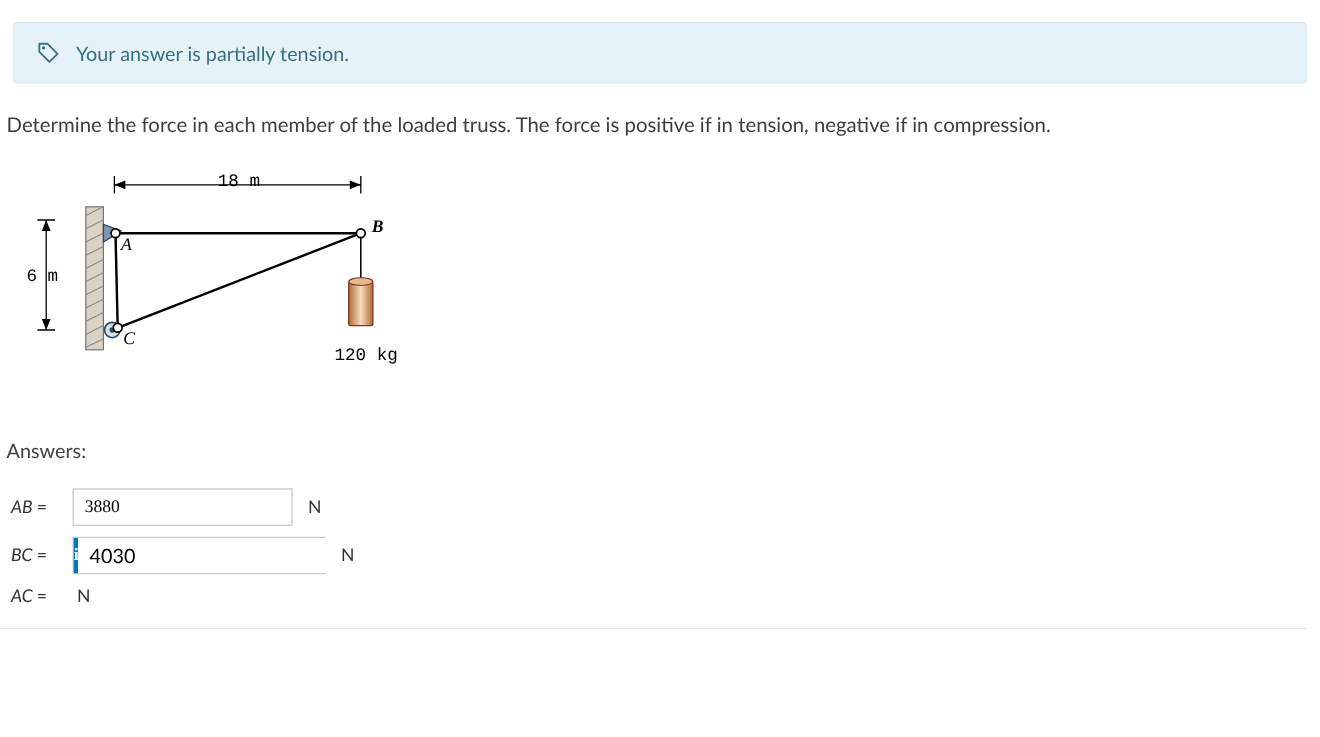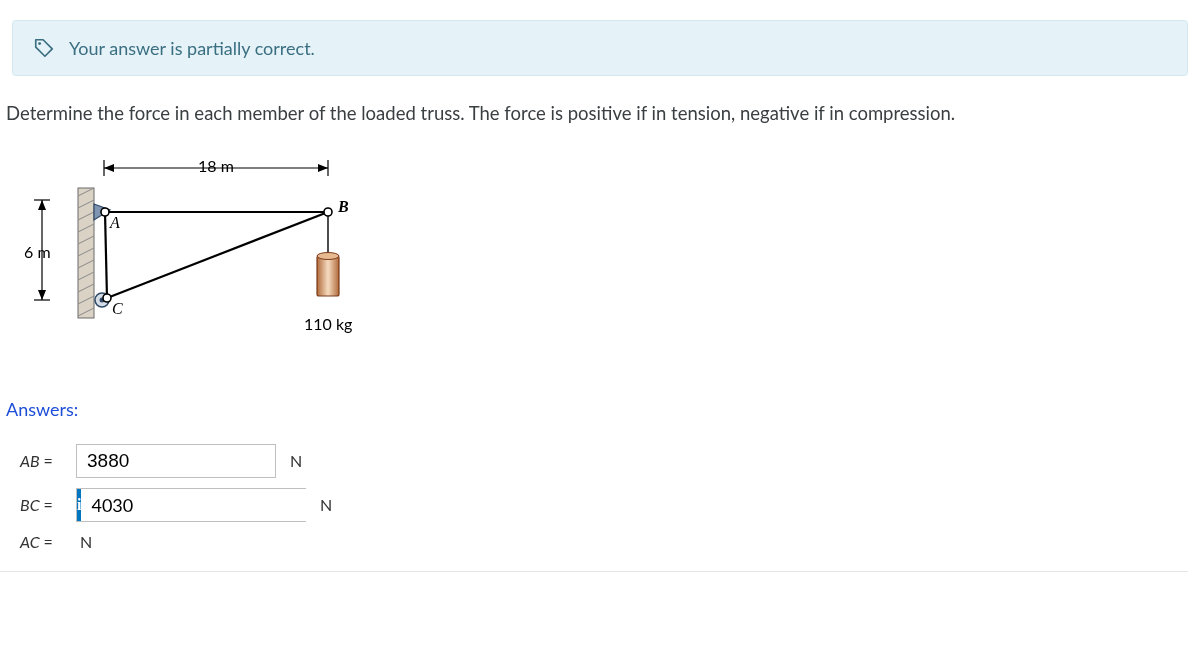--- a/index.html
+++ b/index.html
@@ -30,47 +30,47 @@
     line-height: 1.5;
   }
   .figure {
     position: relative;
     width: 380px;
     height: 210px;
     margin-left: 8px;
   }
   .answers-heading {
     font-size: 18px;
-    color: #1d4ed8;
+    color: #404040;
     padding: 40px 0 24px 6px;
   }
   .answers-block {
-    padding-left: 20px;
+    padding-left: 10px;
     padding-bottom: 10px;
     border-bottom: 1px solid #e5e5e5;
     margin-right: 12px;
   }
   .row {
     display: flex;
     align-items: center;
     gap: 10px;
     margin-bottom: 10px;
     font-size: 16px;
     font-style: italic;
   }
   .row .label { width: 46px; font-style: italic; }
   .row .eq { font-style: normal; }
   .row .unit { font-style: normal; margin-left: 4px; }
   .input-plain {
     border: 1px solid #bfbfbf;
     height: 34px;
     width: 200px;
     padding: 0 10px;
-    font-size: 19px;
-    font-family: Liberation Sans, sans-serif;
+    font-size: 16px;
+    font-family: Liberation Serif, serif;
     font-style: normal;
   }
   .input-wrap {
     display: flex;
     border: 1px solid #bfbfbf;
     height: 34px;
     width: 230px;
     font-style: normal;
   }
   .input-wrap .info {
@@ -90,35 +90,36 @@
     flex: 1;
     padding: 0 10px;
     font-size: 18px;
     font-family: inherit;
     outline: none;
   }
   .dim-text {
     position: absolute;
     font-size: 16px;
     color: #000;
+    font-family: Liberation Mono, monospace;
   }
 </style>
 </head>
 <body>
 
 <div class="container">
 
   <div class="alert">
     <span class="icon">
       <svg width="22" height="22" viewBox="0 0 24 24" fill="none">
         <path d="M3 3 h8 l10 10 -8 8 -10 -10 z" stroke="#3a6f82" stroke-width="1.8" fill="none" stroke-linejoin="round"></path>
         <circle cx="7.2" cy="7.2" r="1.6" fill="#3a6f82"></circle>
       </svg>
     </span>
-    <span>Your answer is partially correct.</span>
+    <span>Your answer is partially tension.</span>
   </div>
 
   <p class="prompt">Determine the force in each member of the loaded truss. The force is positive if in tension, negative if in compression.</p>
 
   <div class="figure">
     <svg width="380" height="210" viewBox="0 0 380 210">
 
       <line x1="96" y1="20" x2="320" y2="20" stroke="#000" stroke-width="1.2"></line>
       <line x1="96" y1="12" x2="96" y2="28" stroke="#000" stroke-width="1.2"></line>
       <line x1="320" y1="12" x2="320" y2="28" stroke="#000" stroke-width="1.2"></line>
@@ -169,21 +170,21 @@
           <stop offset="50%" stop-color="#f6dcc0"></stop>
           <stop offset="100%" stop-color="#b06a3a"></stop>
         </linearGradient>
       </defs>
     </svg>
     <span class="dim-text" style="left:190px; top:8px;">18 m</span>
     <span class="dim-text" style="left:16px; top:94px;">6 m</span>
     <span class="dim-text" style="left:102px; top:66px; font-style:italic; font-family:Georgia,serif;">A</span>
     <span class="dim-text" style="left:330px; top:50px; font-style:italic; font-family:Georgia,serif; font-weight:bold;">B</span>
     <span class="dim-text" style="left:104px; top:152px; font-style:italic; font-family:Georgia,serif;">C</span>
-    <span class="dim-text" style="left:296px; top:166px;">110 kg</span>
+    <span class="dim-text" style="left:296px; top:166px;">120 kg</span>
   </div>
 
   <div class="answers-heading">Answers:</div>
 
   <div class="answers-block">
 
     <div class="row">
       <span class="label"><span>AB</span> <span class="eq">=</span></span>
       <input class="input-plain" type="text" value="3880" style="">
       <span class="unit">N</span>

